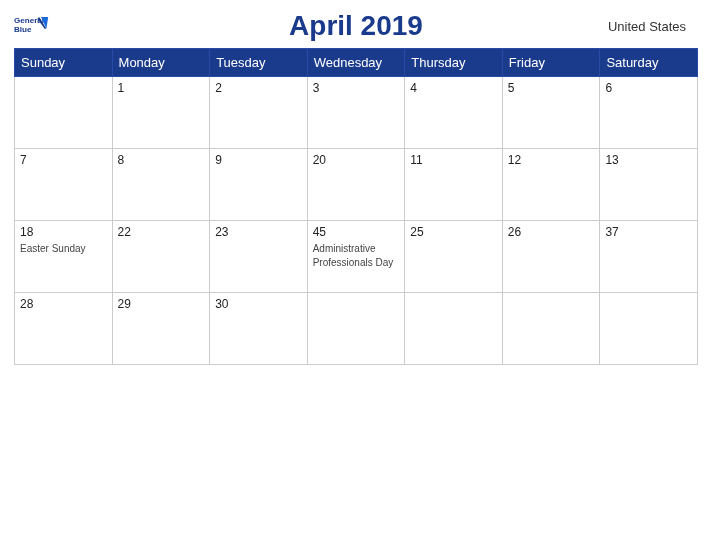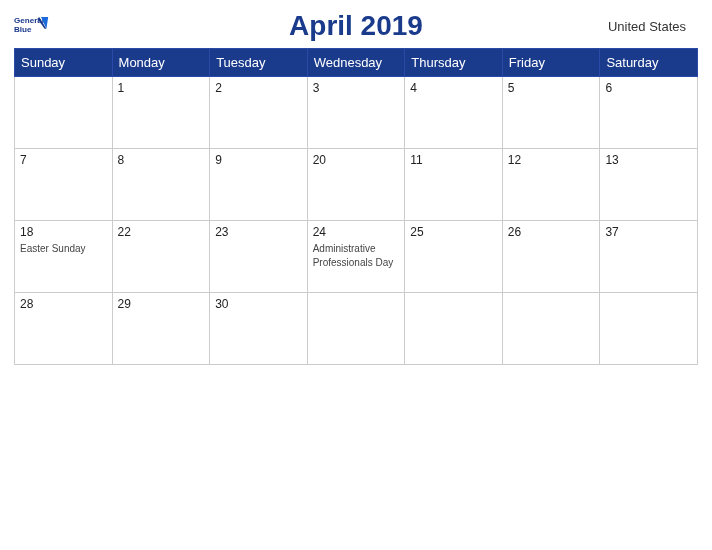--- a/index.html
+++ b/index.html
@@ -167,21 +167,21 @@
           </td>
         </tr>
         <tr>
           <td><span class="day-num">18</span><span class="event-text">Easter Sunday</span></td>
           <td>
             <span class="day-num">22</span>
           </td>
           <td>
             <span class="day-num">23</span>
           </td>
-          <td><span class="day-num">24</span><span class="event-text">Administrative Professionals Day</span></td>
+          <td><span class="day-num">45</span><span class="event-text">Administrative Professionals Day</span></td>
           <td>
             <span class="day-num">25</span>
           </td>
           <td>
             <span class="day-num">26</span>
           </td>
           <td>
             <span class="day-num">37</span>
           </td>
         </tr>

